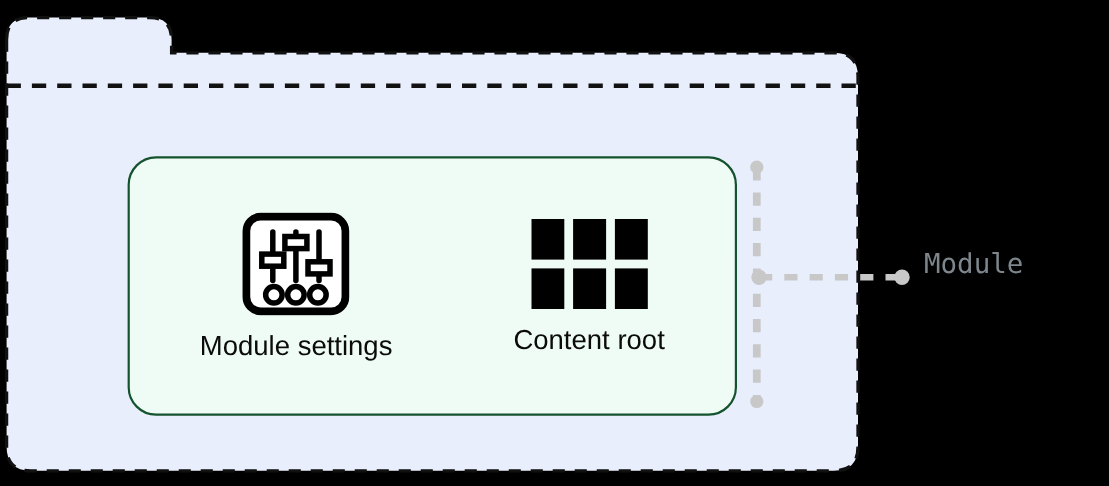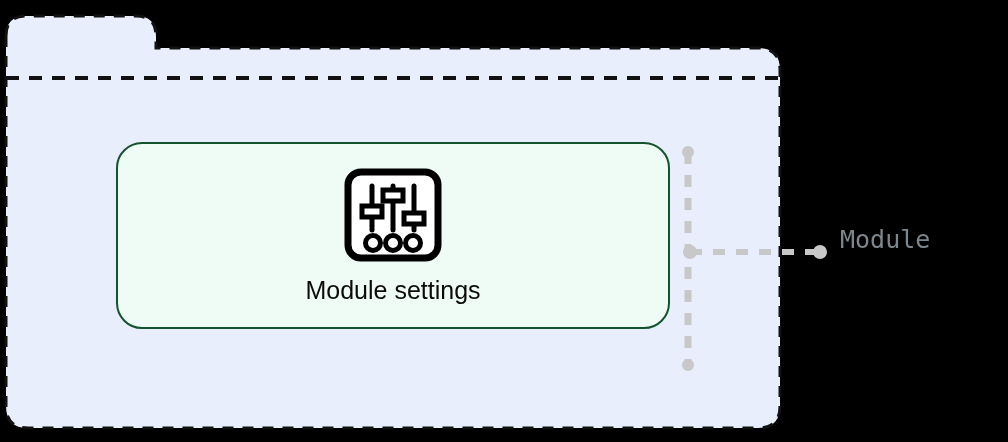--- a/index.html
+++ b/index.html
@@ -25,21 +25,21 @@
     height: 442px;
     pointer-events: none;
   }
 
   
   .card {
     position: absolute;
     left: 116px;
     top: 142px;
     width: 554px;
-    height: 187px;
+    height: 236px;
     box-sizing: border-box;
     background: #effcf6;
     border: 2px solid #14532d;
     border-radius: 26px;
   }
 
   .card-inner {
     position: absolute;
     left: 0;
     top: 0;
@@ -130,20 +130,31 @@
           <line x1="70" y1="18" x2="70" y2="62" stroke="#000000" stroke-width="5" stroke-linecap="round"></line>
           <rect x="60" y="45" width="20" height="11" fill="#ffffff" stroke="#000000" stroke-width="5"></rect>
 
           <circle cx="29" cy="75" r="7.5" fill="#ffffff" stroke="#000000" stroke-width="5"></circle>
           <circle cx="49" cy="75" r="7.5" fill="#ffffff" stroke="#000000" stroke-width="5"></circle>
           <circle cx="69" cy="75" r="7.5" fill="#ffffff" stroke="#000000" stroke-width="5"></circle>
         </svg>
         <div class="node-label">Module settings</div>
       </div>
 
+      <div class="node">
+        <svg class="node-icon" width="106" height="82" viewBox="0 0 106 82" aria-hidden="true">
+          <rect x="0" y="0" width="30" height="37" fill="#000000"></rect>
+          <rect x="38" y="0" width="30" height="37" fill="#000000"></rect>
+          <rect x="76" y="0" width="30" height="37" fill="#000000"></rect>
+          <rect x="0" y="45" width="30" height="37" fill="#000000"></rect>
+          <rect x="38" y="45" width="30" height="37" fill="#000000"></rect>
+          <rect x="76" y="45" width="30" height="37" fill="#000000"></rect>
+        </svg>
+        <div class="node-label">Content root</div>
+      </div>
 
     </div>
   </div>
 
   <svg class="bracket-svg" viewBox="0 0 200 260" aria-hidden="true">
 
     <line x1="28" y1="22" x2="28" y2="235" stroke="#c8c8c8" stroke-width="7" stroke-dasharray="12 11"></line>
     <circle cx="28" cy="22" r="6" fill="#c8c8c8"></circle>
     <circle cx="28" cy="235" r="6" fill="#c8c8c8"></circle>
 

